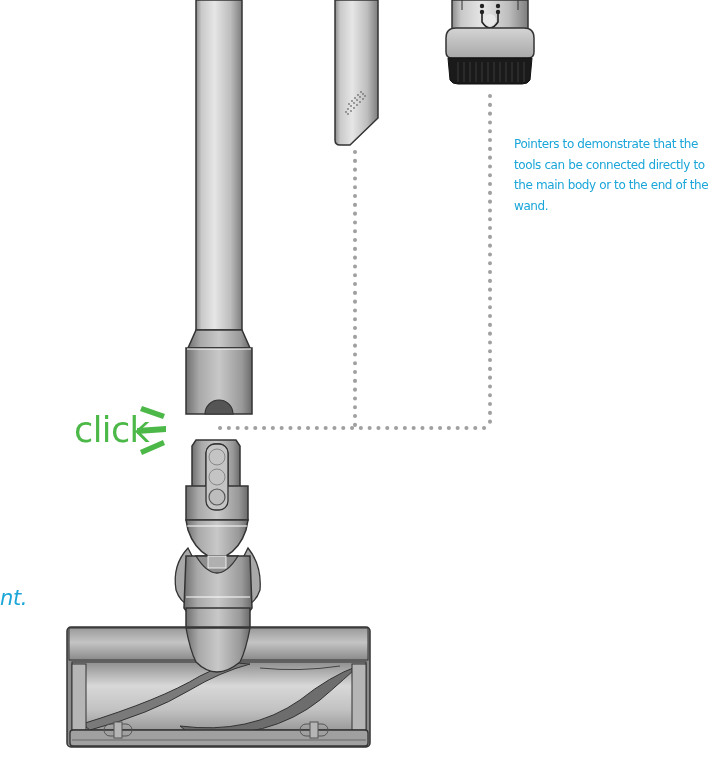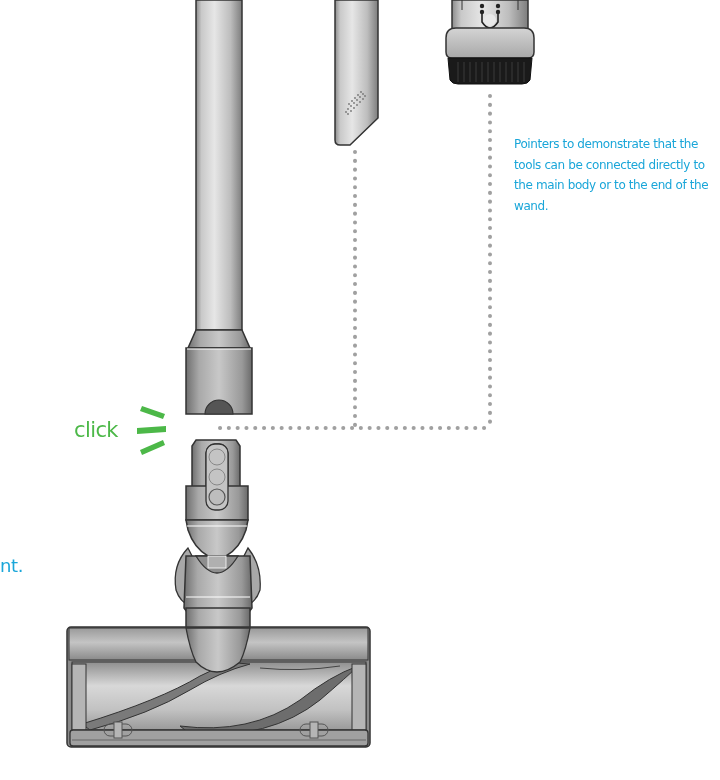--- a/index.html
+++ b/index.html
@@ -3,24 +3,24 @@
   <meta charset="utf-8">
   <style>
     html, body { margin: 0; padding: 0; background: #ffffff; }
     body { width: 720px; height: 780px; position: relative; overflow: hidden; font-family: "DejaVu Sans", "Liberation Sans", sans-serif; }
     .abs { position: absolute; }
     .note {
       left: 514px; top: 134px; width: 206px;
       color: #1aa6d9; font-size: 12px; line-height: 20.5px; letter-spacing: -0.4px;
     }
     .partial-note {
-      left: 0px; top: 556px; color: #1aa6d9; font-size: 18px; line-height: 20px; letter-spacing: -0.4px;
+      left: 0px; top: 588px; color: #1aa6d9; font-size: 21px; line-height: 20px; letter-spacing: -0.4px; font-style: italic;
     }
     .click-label {
-      left: 74px; top: 410px; color: #4cb848; font-size: 21px; letter-spacing: -0.6px; line-height: 40px;
+      left: 74px; top: 410px; color: #4cb848; font-size: 35px; letter-spacing: -0.6px; line-height: 40px;
     }
     svg.scene { position: absolute; left: 0; top: 0; }
   </style>
 </head>
 <body>
 
 <svg class="scene" width="720" height="780" viewBox="0 0 720 780">
   <defs>
     <linearGradient id="metalV" x1="0" x2="1" y1="0" y2="0">
       <stop offset="0" stop-color="#8c8c8c"></stop>

